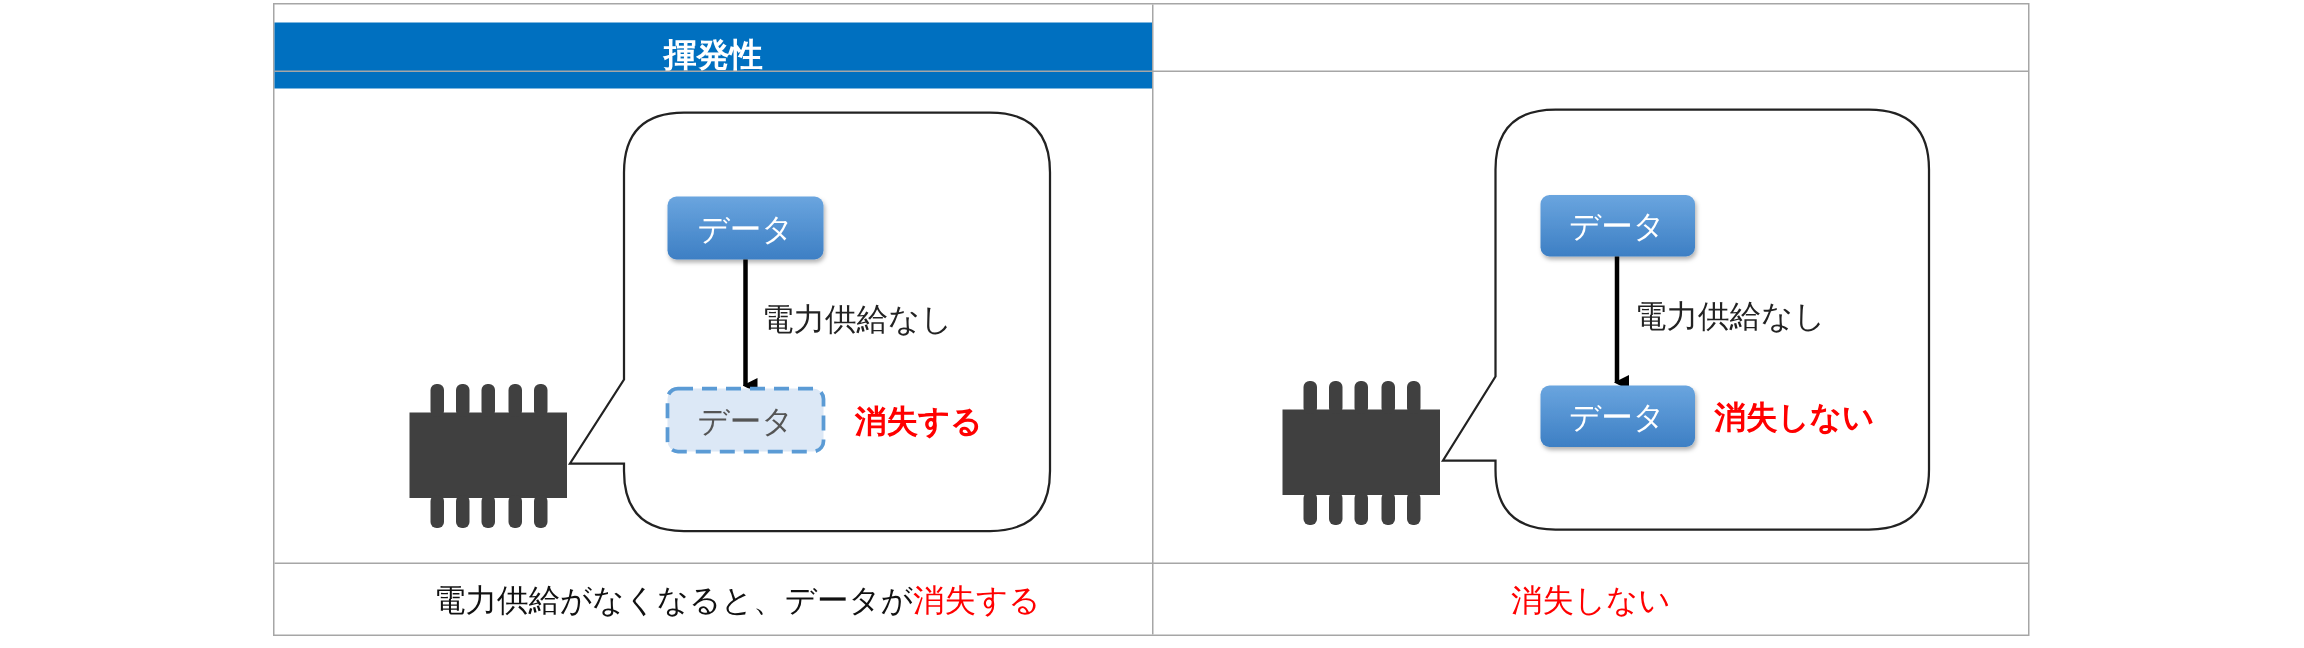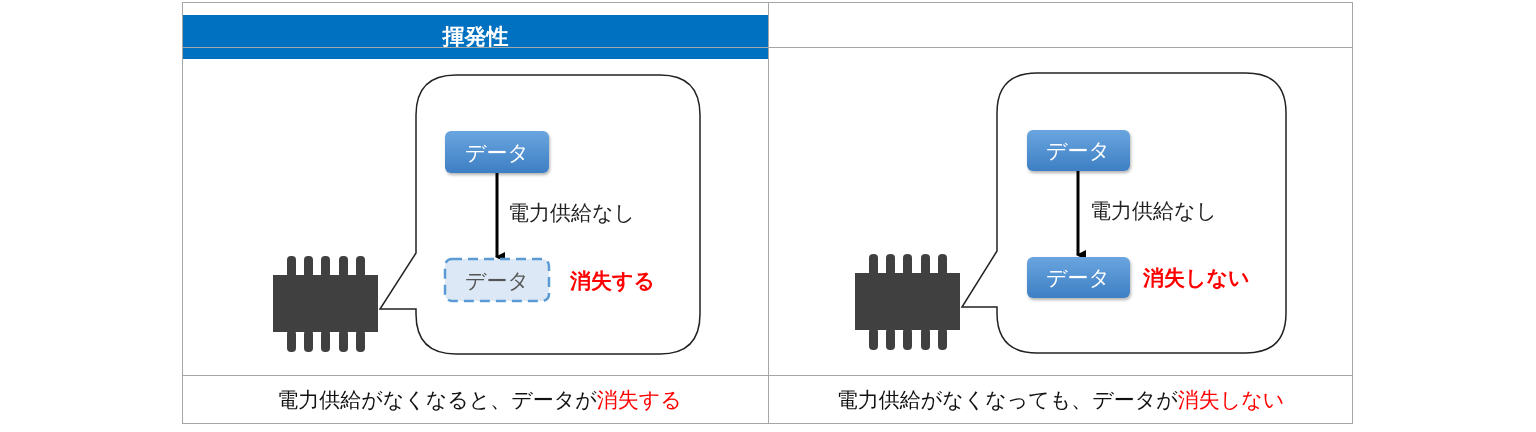--- a/index.html
+++ b/index.html
@@ -9,40 +9,39 @@
            border: 1px solid #a6a6a6; box-sizing: border-box; }
   .hdr { position: absolute; top: 0; height: 44px; background: #0070c0; color: #fff;
          font-weight: bold; font-size: 22px; display: flex; align-items: center; justify-content: center; margin-top: 12px; }
   .hdr.l { left: 0; width: 585px; }
   .hdr.r { left: 586px; width: 583px; }
   .vdiv { position: absolute; left: 585px; top: 0; width: 1px; height: 420px; background: #a6a6a6; }
   .hdiv { position: absolute; left: 0; top: 372px; width: 1169px; height: 1px; background: #a6a6a6; }
   .hdr-line { position: absolute; left: 0; top: 44px; width: 1169px; height: 1px; background: #a6a6a6; }
   .caption { position: absolute; top: 373px; height: 47px; display: flex; align-items: center; justify-content: center;
              font-size: 21px; color: #111; }
-  .caption.l { left: 4px; width: 585px; text-align: right; }
+  .caption.l { left: 16px; width: 585px; text-align: right; }
   .caption.r { left: 586px; width: 583px; }
   .red { color: #ff0000; }
   svg.diagram { position: absolute; left: 0; top: 0; }
   .box-text { font-size: 21px; }
 </style>
 </head>
 <body>
 
 <div class="table">
   <div class="hdr l">揮発性</div>
   <div class="hdr-line"></div>
   <div class="vdiv"></div>
   <div class="hdiv"></div>
   <div class="caption l">
     <span>電力供給がなくなると、データが</span>
       <span class="red">消失する</span>
   </div>
   <div class="caption r">
-    <span>電力供給がなくなっても、データが</span>
       <span class="red">消失しない</span>
   </div>
 </div>
 
 <svg class="diagram" width="1536" height="432" viewBox="0 0 1536 432">
   <defs>
     <linearGradient id="boxgrad" x1="0" y1="0" x2="0" y2="1">
       <stop offset="0" stop-color="#6aa5df"></stop>
       <stop offset="1" stop-color="#3d7fc4"></stop>
     </linearGradient>

